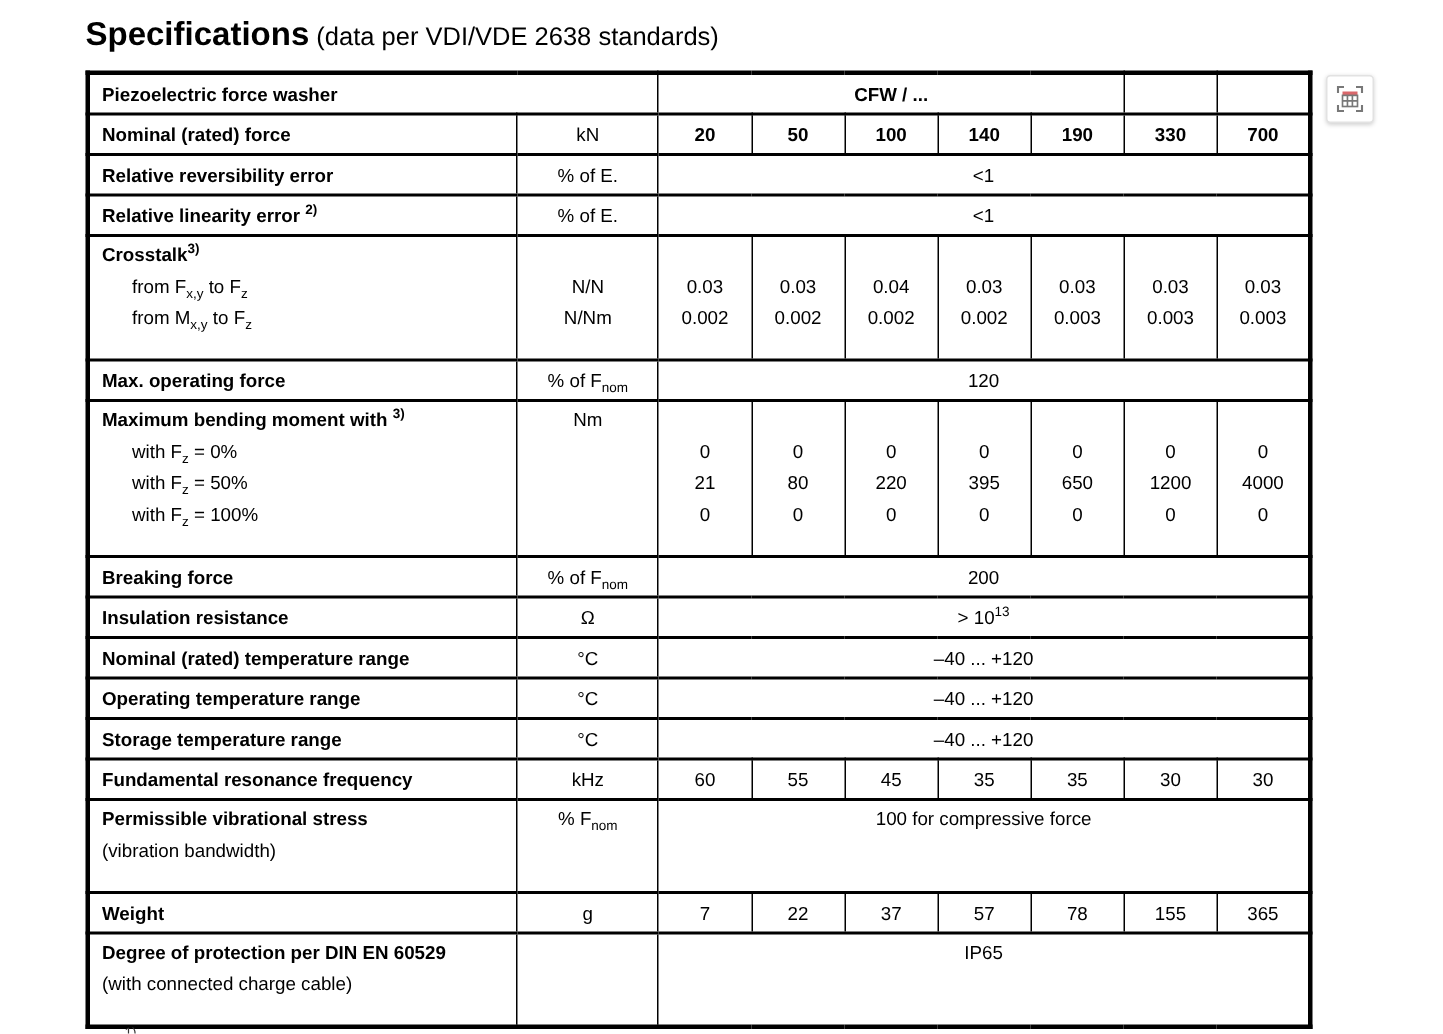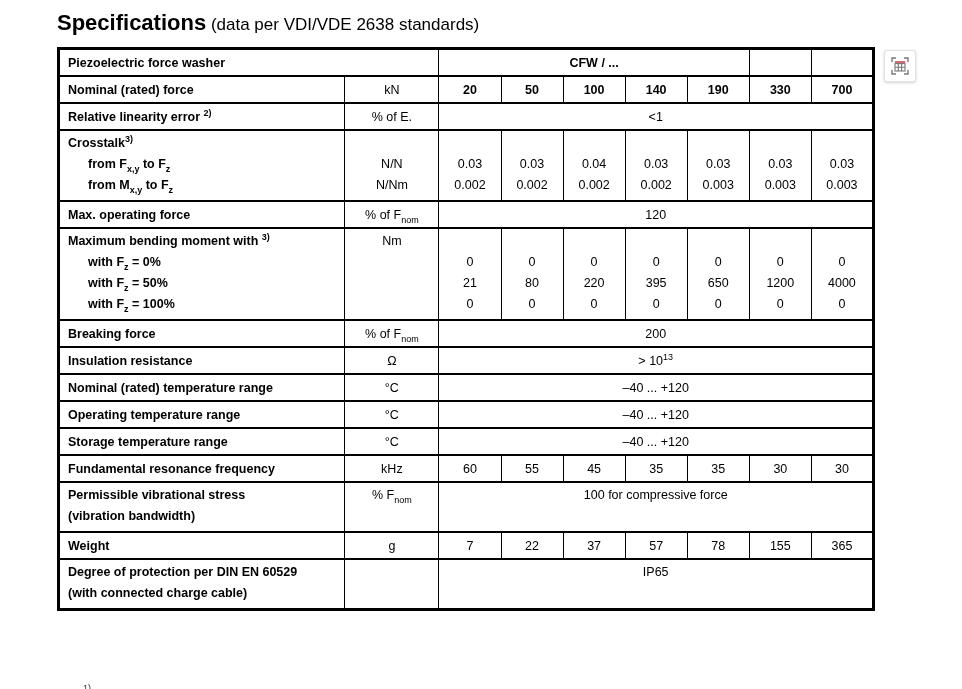--- a/index.html
+++ b/index.html
@@ -25,22 +25,22 @@
   td {
     border-left: 1px solid #000; border-right: 1px solid #000;
     border-top: 2px solid #000; border-bottom: 2px solid #000;
     font-size: 12.5px; padding: 0 6px;
     height: 25px; vertical-align: middle;
     overflow: hidden;
   }
   .lbl-cell { text-align: left; padding-left: 8px; font-weight: bold; }
   .unit-cell, .val-cell { text-align: center; font-weight: normal; }
   .b { font-weight: bold; }
-  .n { font-weight: bold; }
-  tr.multi td { vertical-align: top; padding-top: 2px; padding-bottom: 4px; }
+  .n { font-weight: normal; }
+  tr.multi td { vertical-align: top; padding-top: 2px; padding-bottom: 16px; }
   .line { height: 21px; line-height: 21px; }
   .indent { padding-left: 20px; }
   sup { font-size: 9px; line-height: 0; }
   sub { font-size: 9px; line-height: 0; }
   tr.r-crosstalk td { height: 63px; }
   tr.r-bending td { height: 80px; }
   tr.r-two td { height: 37px; margin-left: 16px; }
   .capture-btn {
     position: absolute; left: 884px; top: 50px;
     width: 30px; height: 30px;
@@ -86,20 +86,25 @@
       <td class="unit-cell">kN</td>
       <td class="val-cell b">20</td>
       <td class="val-cell b">50</td>
       <td class="val-cell b">100</td>
       <td class="val-cell b">140</td>
       <td class="val-cell b">190</td>
       <td class="val-cell b">330</td>
       <td class="val-cell b">700</td>
     </tr>
     <tr>
+      <td class="lbl-cell">Relative reversibility error</td>
+      <td class="unit-cell">% of E.</td>
+      <td colspan="7" class="val-cell">&lt;1</td>
+    </tr>
+    <tr>
       <td class="lbl-cell">Relative linearity error <sup>2)</sup></td>
       <td class="unit-cell">% of E.</td>
       <td colspan="7" class="val-cell">&lt;1</td>
     </tr>
     <tr class="multi r-crosstalk">
       <td class="lbl-cell">
         <div class="line">Crosstalk<sup>3)</sup></div>
         <div class="line n indent">from F<sub>x,y</sub> to F<sub>z</sub></div>
         <div class="line n indent">from M<sub>x,y</sub> to F<sub>z</sub></div>
       </td>

